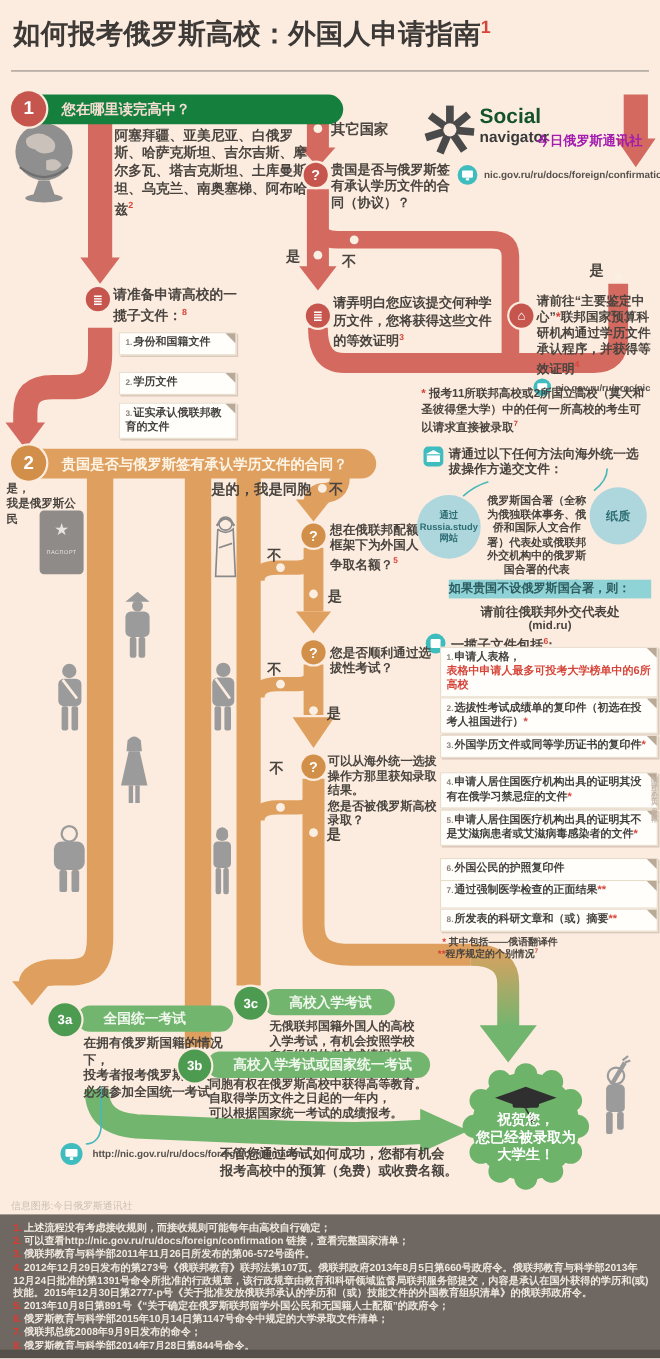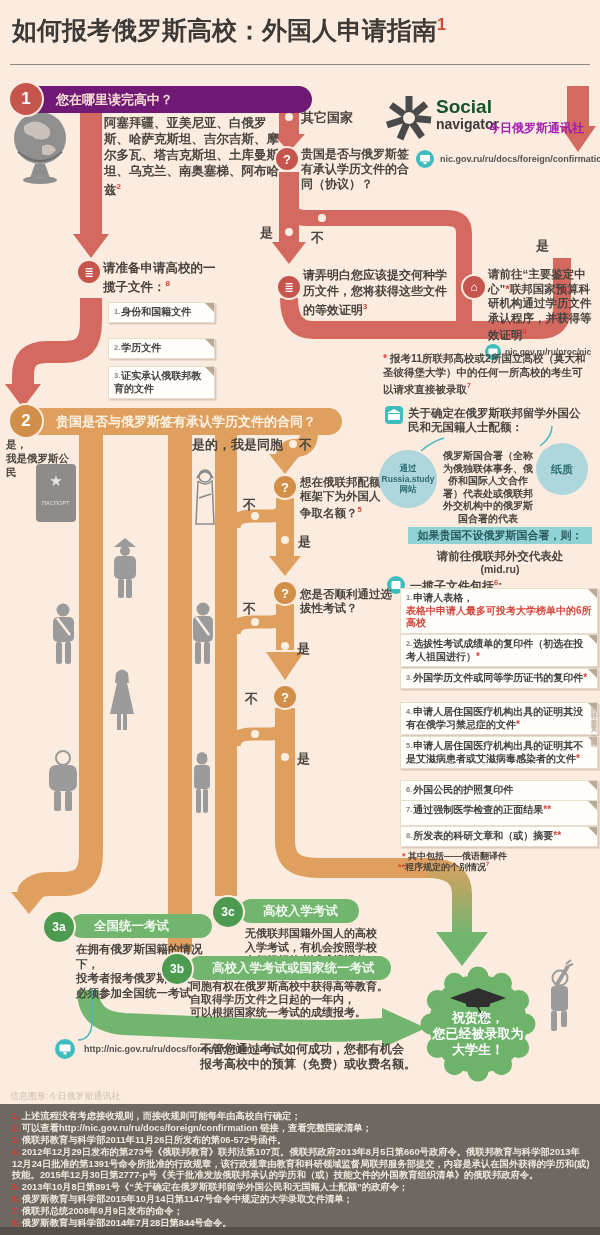--- a/index.html
+++ b/index.html
@@ -15,21 +15,21 @@
   .pill{position:absolute;border-radius:14px;color:#fff;display:flex;align-items:center;}
   .pill-label{padding-left:10px;font-weight:bold;}
   .stepnum{position:absolute;border-radius:50%;display:flex;align-items:center;justify-content:center;color:#fff;font-weight:bold;box-shadow:0 0 0 2px #fcecdf;}
   .qnode{position:absolute;width:22px;height:22px;border-radius:50%;display:flex;align-items:center;justify-content:center;color:#fff;font-weight:bold;font-size:13px;box-shadow:0 0 0 2px #fcecdf;}
   .wbox{position:absolute;background:#fffefb;border:1px solid #e8dccb;box-shadow:1.5px 1.5px 0 rgba(120,100,80,.25);padding:3px 5px;font-size:10px;line-height:12.5px;color:#45413e;font-weight:bold;}
   .wbox .corner{position:absolute;top:0;right:0;width:0;height:0;border-left:9px solid transparent;border-top:9px solid #b9aa97;}
   .inum{color:#8a8378;font-size:7.5px;vertical-align:top;margin-right:1px;}
   .redline{color:#d6453a;}
   .lbl{position:absolute;font-weight:bold;color:#49443f;font-size:13px;}
   .urltxt{color:#56524e;font-weight:bold;}
-  .tealbar{position:absolute;background:#8fd3d7;color:#2c5a5e;font-weight:bold;text-align:center;}
+  .tealbar{position:absolute;background:#8fd3d7;color:#2c5a5e;font-weight:bold;}
   .bluecircle{position:absolute;border-radius:50%;background:#aed6dd;color:#2e6e74;display:flex;align-items:center;justify-content:center;text-align:center;font-weight:bold;}
   .footer-note{margin:0 0 0.5px 0;}
   .fnum{color:#e0392e;font-weight:bold;margin-right:2px;}
   .vtext{writing-mode:vertical-rl;font-size:6.5px;color:#c3b4a6;letter-spacing:1px;}
 </style>
 </head>
 <body>
 
 <div id="page">
 
@@ -234,21 +234,21 @@
 
   <div class="abs b" style="left:12px;top:14px;font-size:25px;color:#3c3936;">
     <span>如何报考俄罗斯高校：外国人申请指南</span><span class="sup">1</span>
   </div>
   <div class="abs" style="left:10px;top:64px;width:580px;border-top:1.5px solid #8e8a85;"></div>
 
   <div class="abs b" style="left:436px;top:96px;font-size:19px;color:#14532d;">Social</div>
   <div class="abs b" style="left:436px;top:116px;font-size:14px;color:#3a3a3a;">navigator</div>
   <div class="abs b" style="left:488px;top:120px;font-size:12px;color:#a21caf;">今日俄罗斯通讯社</div>
 
-  <div class="pill" style="left:10px;top:86px;width:302px;height:27px;background:#701a75;">
+  <div class="pill" style="left:10px;top:86px;width:302px;height:27px;background:#15803d;">
     <span class="pill-label" style="margin-left:36px;font-size:13px;color:#f8ddd5;">您在哪里读完高中？</span>
   </div>
   <div class="stepnum" style="left:10px;top:83px;width:32px;height:32px;background:#c6564d;font-size:17px;">1</div>
 
   <div class="abs b dark" style="left:104px;top:115px;width:178px;font-size:12.5px;line-height:16px;">
     <span>阿塞拜疆、亚美尼亚、白俄罗斯、哈萨克斯坦、吉尔吉斯、摩尔多瓦、塔吉克斯坦、土库曼斯坦、乌克兰、南奥塞梯、阿布哈兹</span><span class="sup">2</span>
   </div>
   <div class="lbl" style="left:301px;top:109px;">其它国家</div>
 
   <div class="abs urltxt" style="left:440px;top:154px;font-size:9px;">nic.gov.ru/ru/docs/foreign/confirmation</div>
@@ -303,24 +303,26 @@
   </div>
   <div class="lbl" style="left:243px;top:496px;">不</div>
   <div class="lbl" style="left:298px;top:533px;">是</div>
 
   <div class="qnode" style="left:274px;top:582px;background:#d28f4a;">?</div>
   <div class="abs b dark" style="left:300px;top:587px;width:92px;font-size:11.5px;line-height:14px;">您是否顺利通过选拔性考试？</div>
   <div class="lbl" style="left:243px;top:600px;">不</div>
   <div class="lbl" style="left:297px;top:640px;">是</div>
 
   <div class="qnode" style="left:274px;top:686px;background:#d28f4a;">?</div>
+  <div class="abs b dark pre" style="left:298px;top:686px;width:100px;font-size:11px;line-height:13.5px;">可以从海外统一选拔操作方那里获知录取结果。
+您是否被俄罗斯高校录取？</div>
   <div class="lbl" style="left:245px;top:690px;">不</div>
   <div class="lbl" style="left:297px;top:750px;">是</div>
 
-  <div class="abs b dark" style="left:408px;top:406px;width:182px;font-size:11.5px;line-height:14px;">关于确定在俄罗斯联邦留学外国公民和无国籍人士配额：</div>
+  <div class="abs b dark" style="left:408px;top:406px;width:182px;font-size:11.5px;line-height:14px;">请通过以下任何方法向海外统一选拔操作方递交文件：</div>
 
   <div class="bluecircle pre" style="left:379px;top:450px;width:58px;height:58px;font-size:8.5px;line-height:10.5px;">通过
 Russia.study
 网站</div>
   <div class="bluecircle" style="left:536px;top:443px;width:52px;height:52px;font-size:11px;">纸质</div>
 
   <div class="abs b dark" style="left:440px;top:450px;width:96px;font-size:10px;line-height:12.5px;text-align:center;">
     <span>俄罗斯国合署（全称为俄独联体事务、俄侨和国际人文合作署）代表处或俄联邦外交机构中的俄罗斯国合署的代表</span><span style="font-size:8px;">(rs.gov.ru/missions)</span>
   </div>
 

